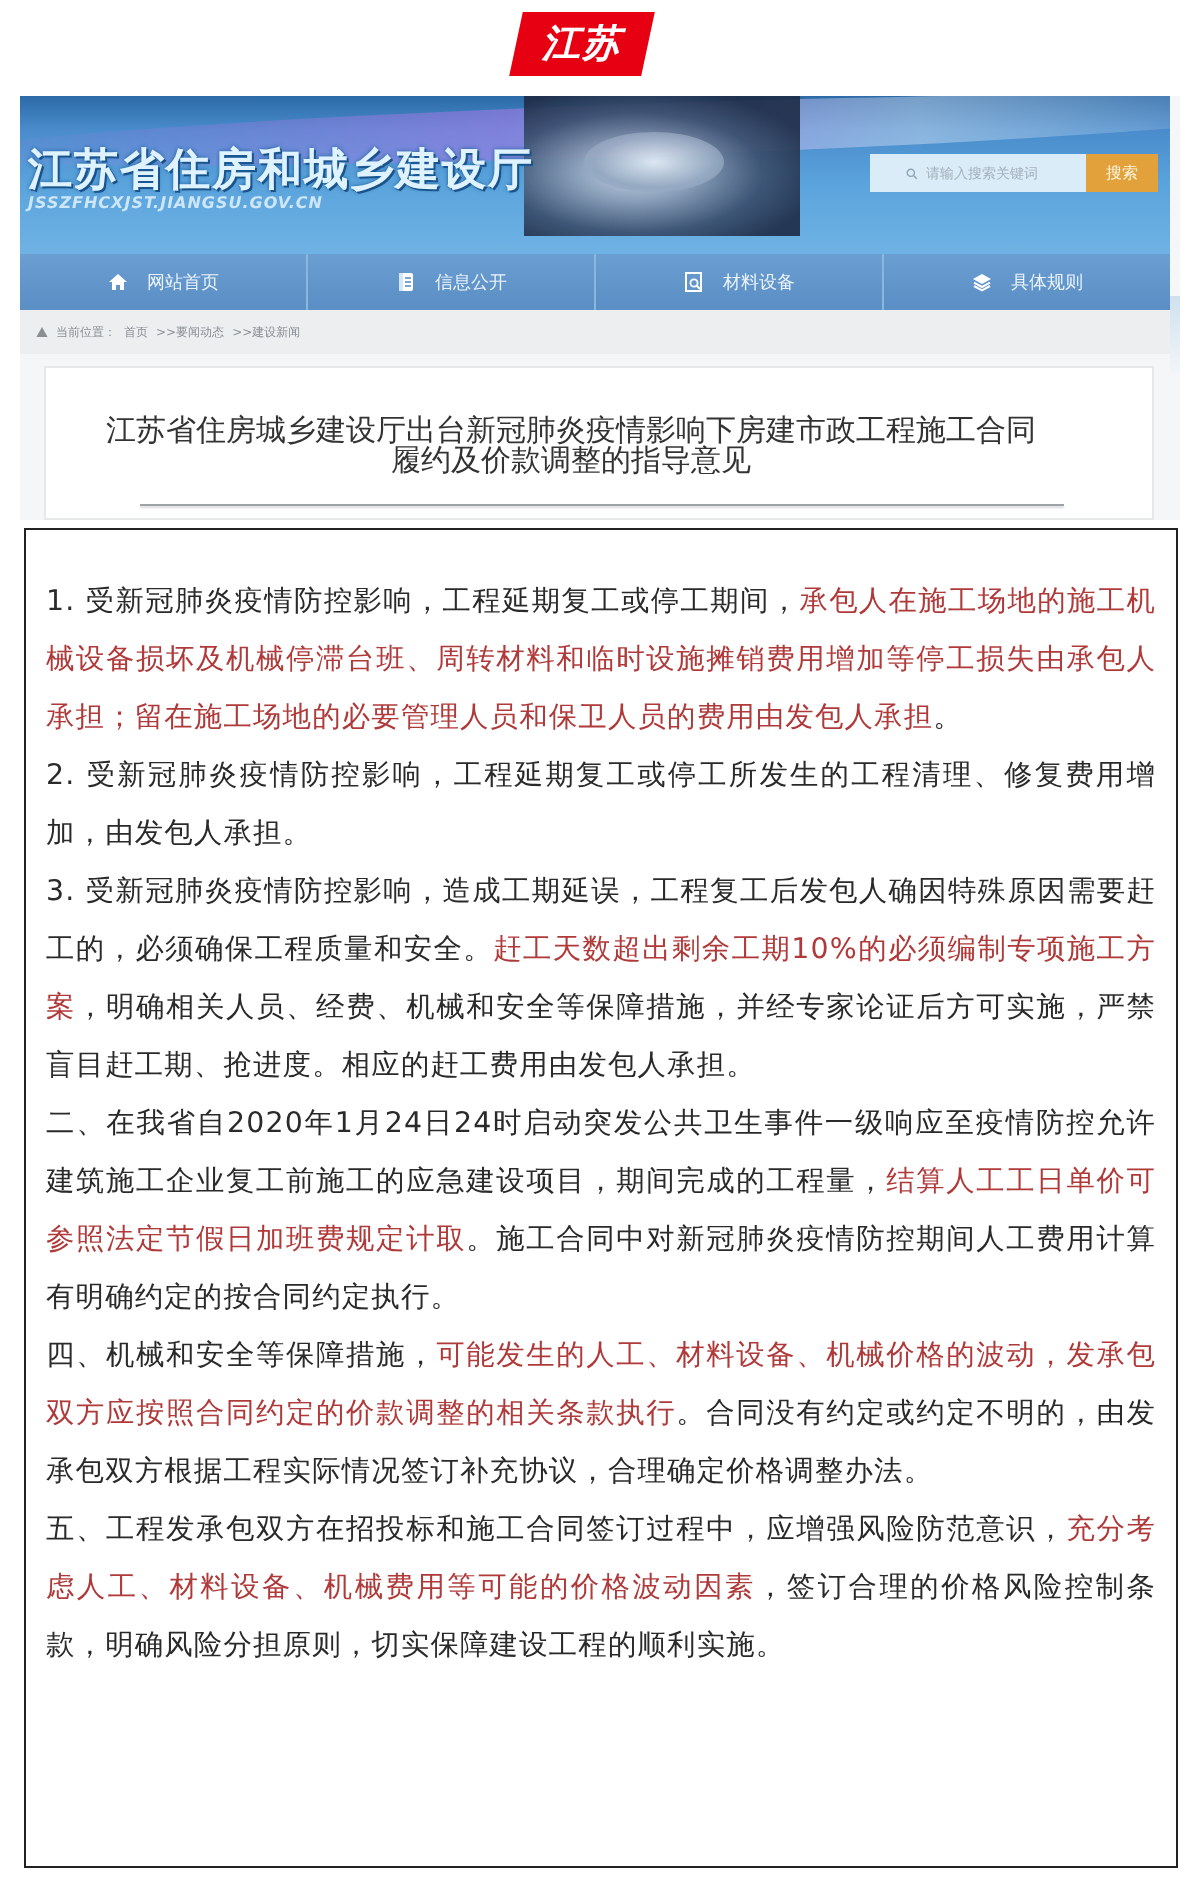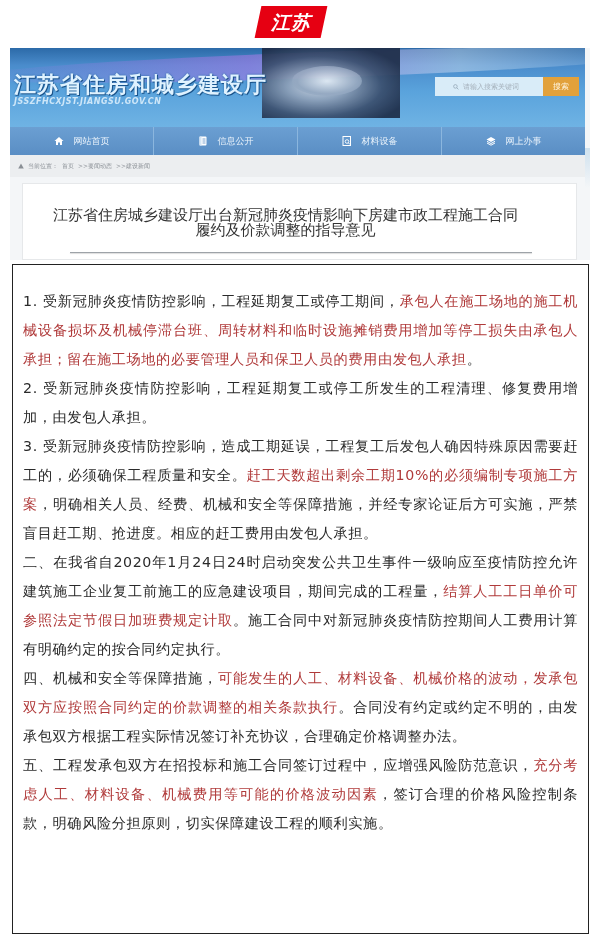--- a/index.html
+++ b/index.html
@@ -166,21 +166,21 @@
         <line x1="6.3" y1="6.8" x2="8" y2="8.5" stroke="#ffffff" stroke-width="1"></line>
       </svg>
       <span>材料设备</span>
     </div>
     <div class="nav-item">
       <svg viewBox="0 0 10 10">
         <path d="M5 1 L9.5 3.5 L5 6 L0.5 3.5 Z" fill="#ffffff"></path>
         <path d="M1 5.3 L5 7.5 L9 5.3" fill="none" stroke="#ffffff" stroke-width="1"></path>
         <path d="M1 7 L5 9.2 L9 7" fill="none" stroke="#ffffff" stroke-width="1"></path>
       </svg>
-      <span>网上办事</span>
+      <span>具体规则</span>
     </div>
   </div>
 
   <div class="breadcrumb">
     <svg class="home-icon" viewBox="0 0 6 6">
       <path d="M3 0.5 L5.8 5.5 L0.2 5.5 Z" fill="#8a8f95"></path>
     </svg>
     <span>当前位置：</span>
     <span>首页</span>
     <span>&gt;&gt;要闻动态</span>

